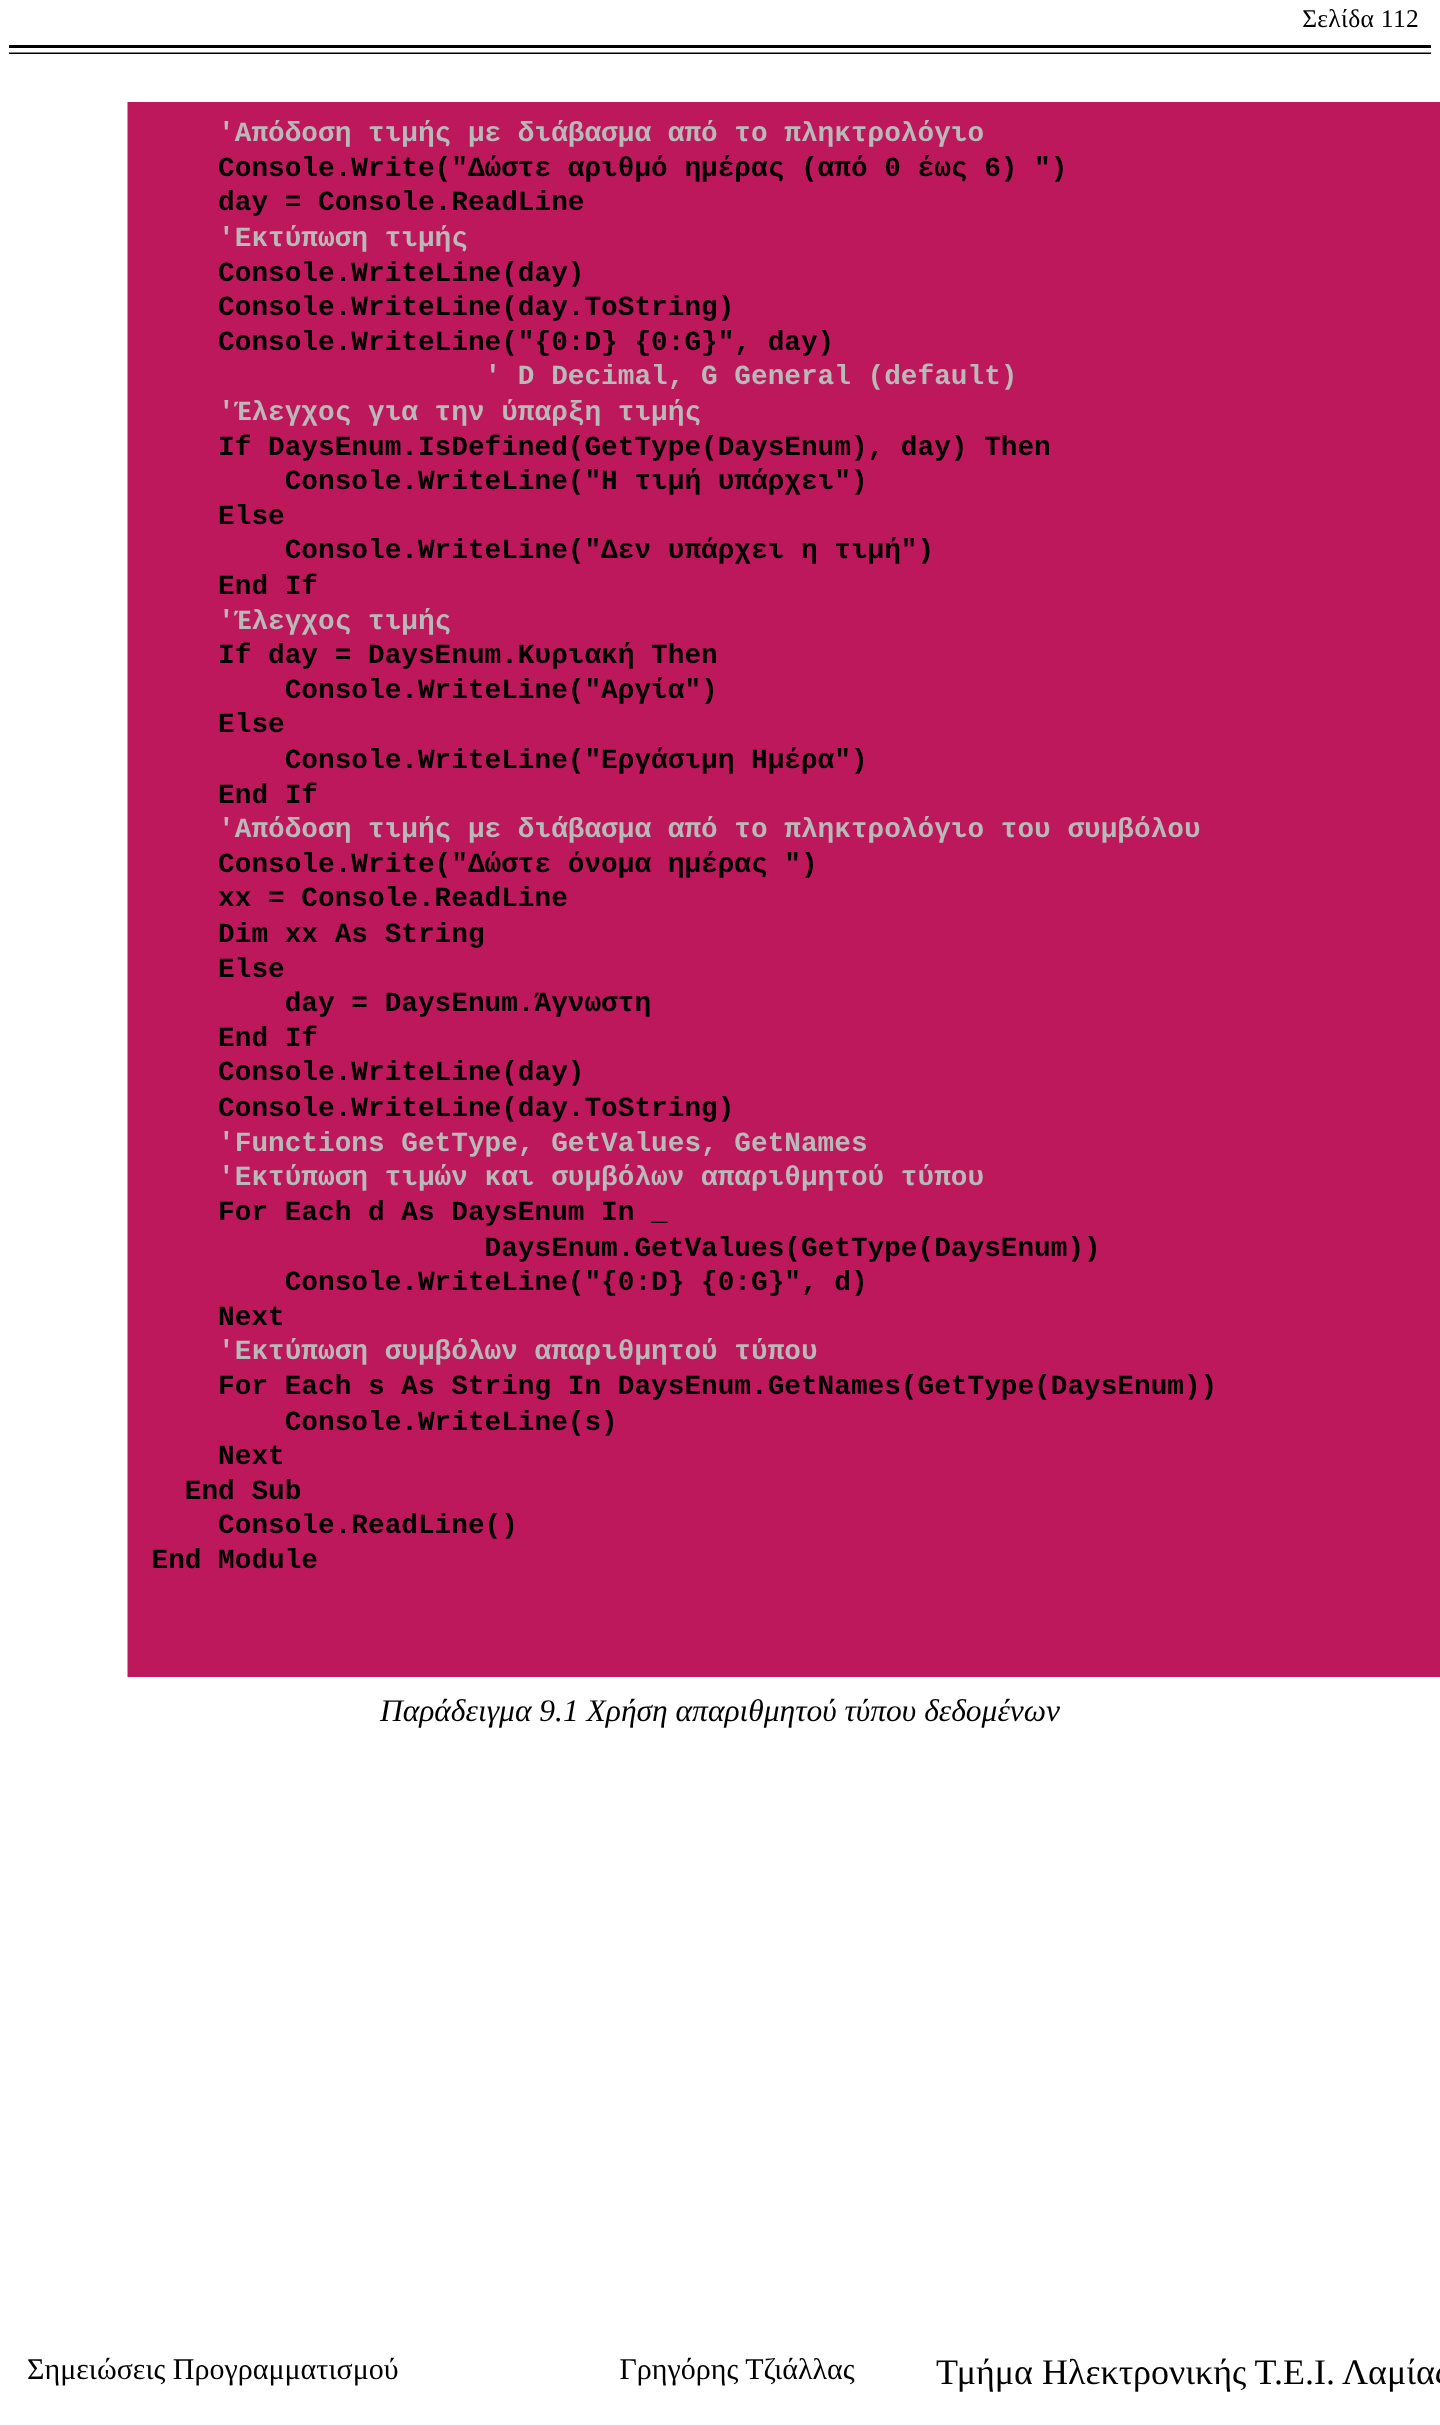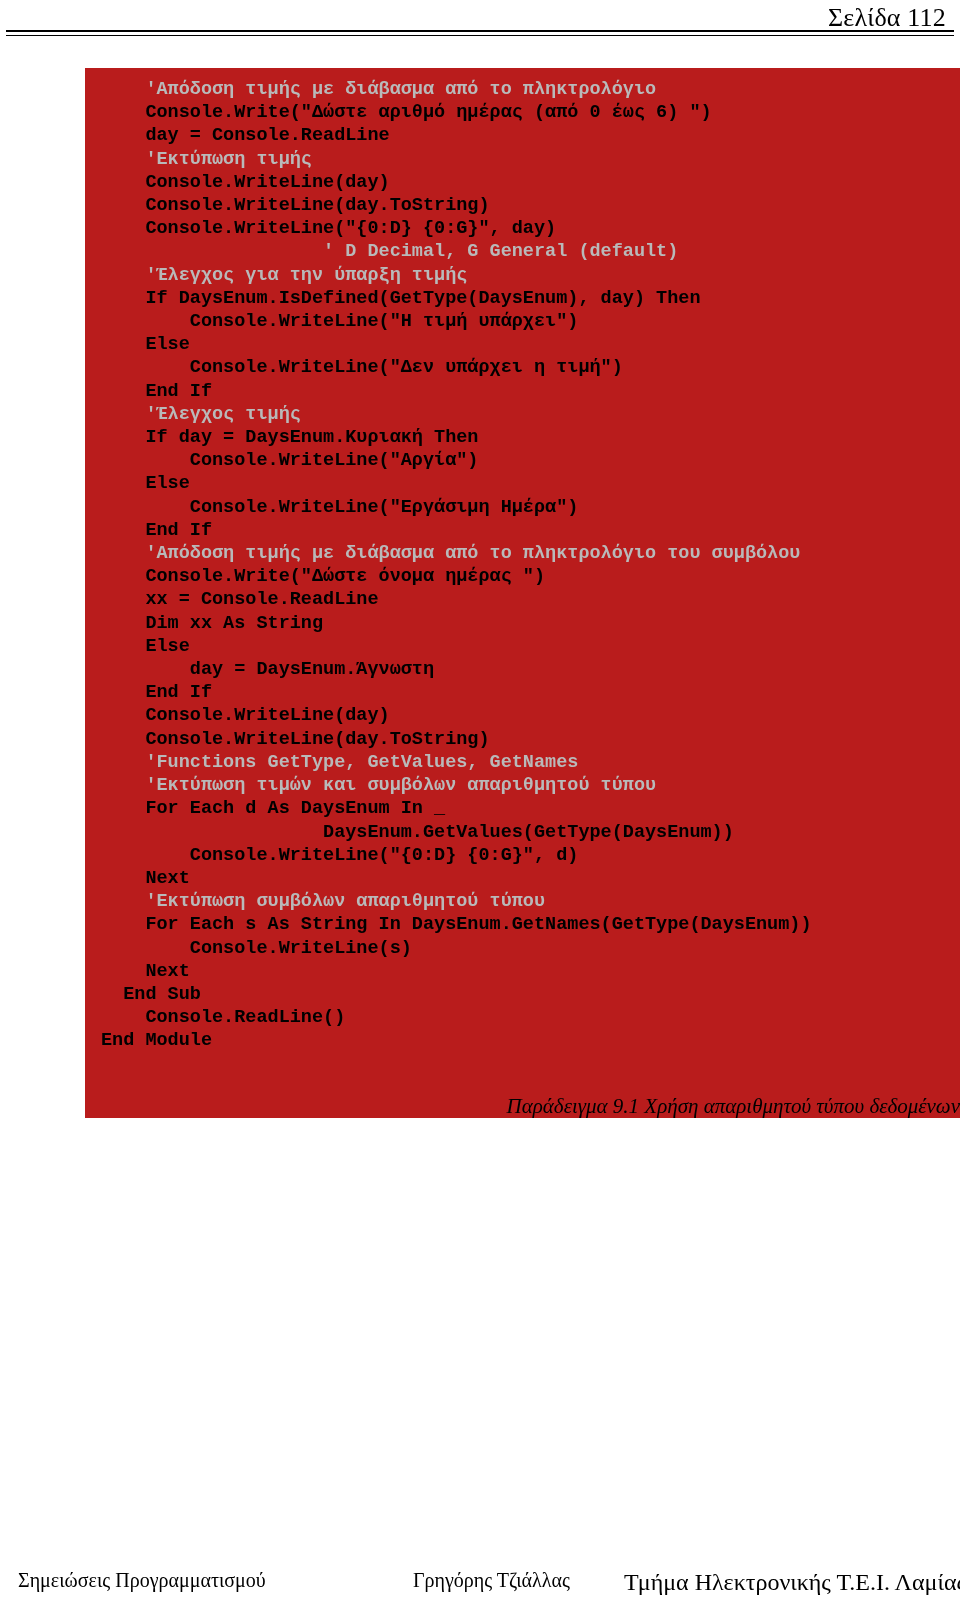--- a/index.html
+++ b/index.html
@@ -21,21 +21,21 @@
     position: absolute;
     top: 0;
     left: 0;
     width: 960px;
     height: 40px;
   }
   .header-page-label {
     position: absolute;
     right: 14px;
     top: 3px;
-    font-size: 26px;
+    font-size: 17px;
     font-family: "Liberation Serif", "DejaVu Serif", serif;
     letter-spacing: 0.2px;
     white-space: nowrap;
   }
   .header-rule-thick {
     position: absolute;
     left: 6px;
     right: 6px;
     top: 30px;
     height: 2px;
@@ -50,21 +50,21 @@
     background: #000000;
   }
 
   
   .code-block {
     position: absolute;
     left: 85px;
     top: 68px;
     width: 875px;
     min-height: 1050px;
-    background: #b91c1c;
+    background: #be185d;
     padding: 10px 0 28px 0;
     box-sizing: border-box;
     overflow: hidden;
   }
   .code-line {
     font-family: "Liberation Mono", "DejaVu Sans Mono", monospace;
     font-size: 18.5px;
     line-height: 23.2px;
     white-space: pre;
     padding-left: 16px;
@@ -77,23 +77,23 @@
     font-weight: bold;
   }
   .code-line.blank {
     color: transparent;
   }
 
   
   .figure-caption {
     position: absolute;
     left: 0;
-    top: 1094px;
+    top: 1128px;
     width: 960px;
-    text-align: right;
+    text-align: center;
     font-family: "Liberation Serif", "DejaVu Serif", serif;
     font-style: italic;
     font-size: 21px;
   }
 
   
   .page-footer {
     position: absolute;
     left: 12px;
     bottom: 18px;

